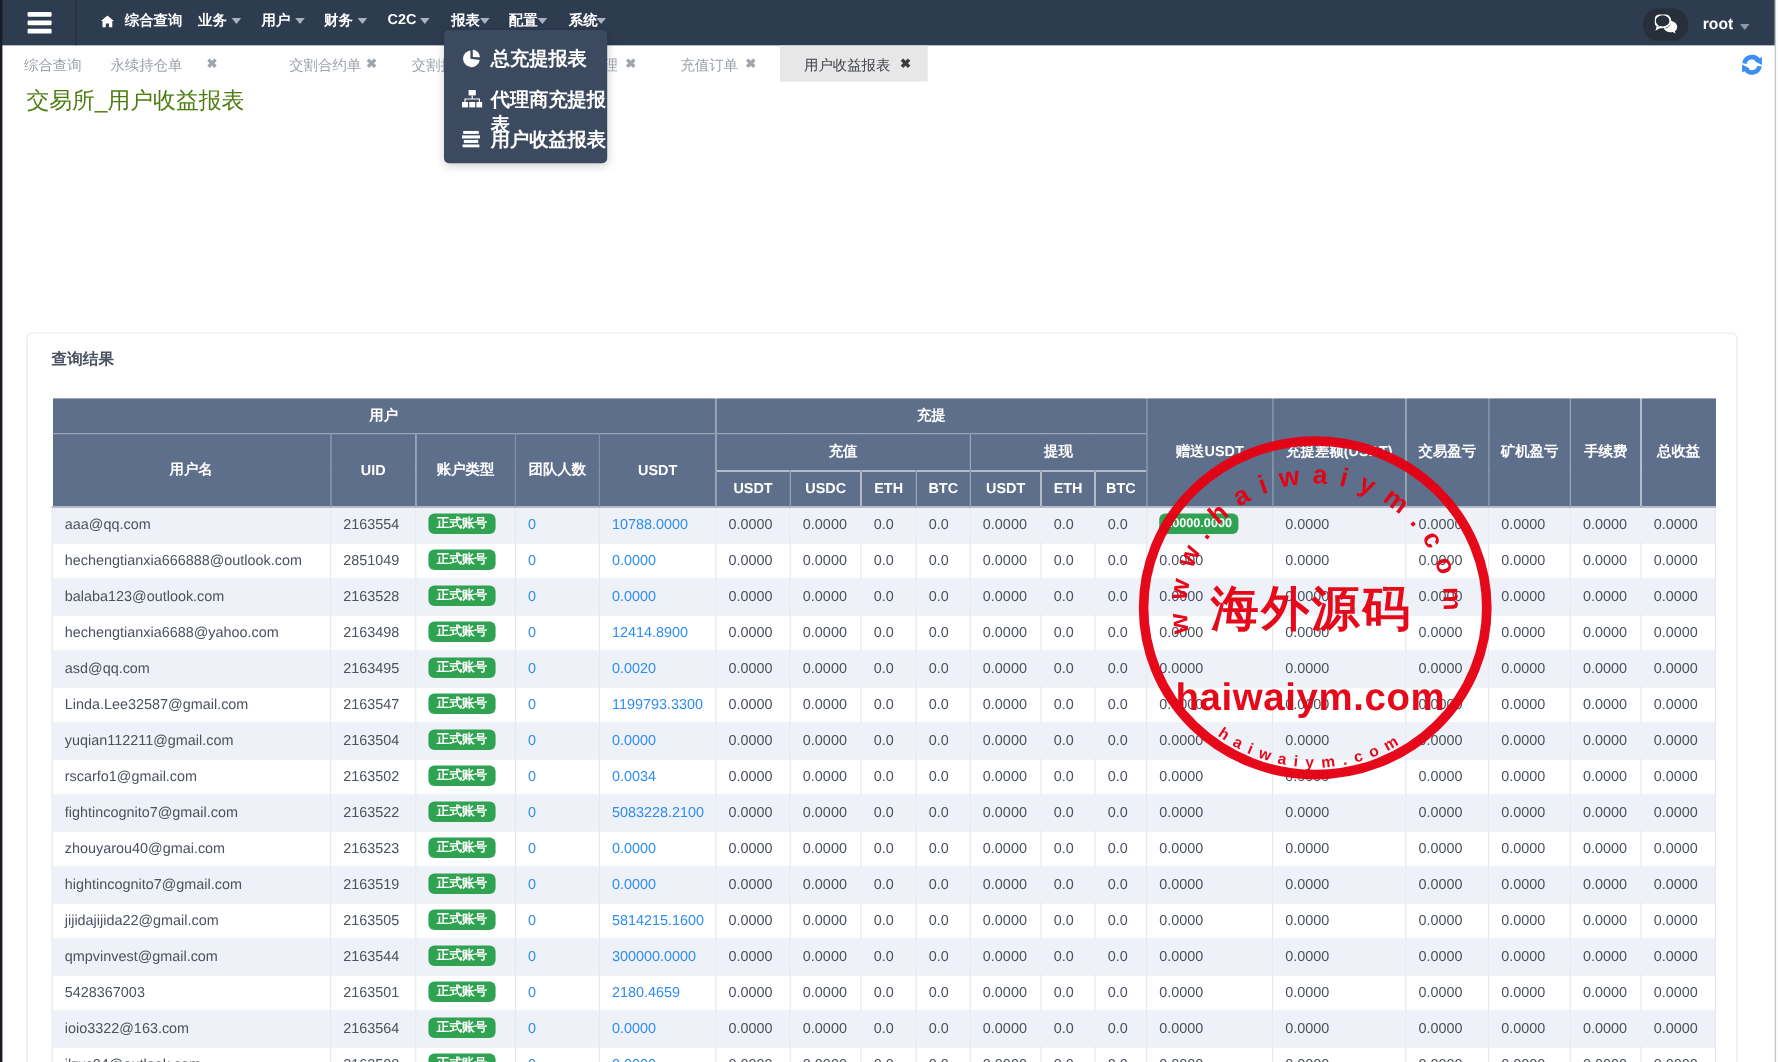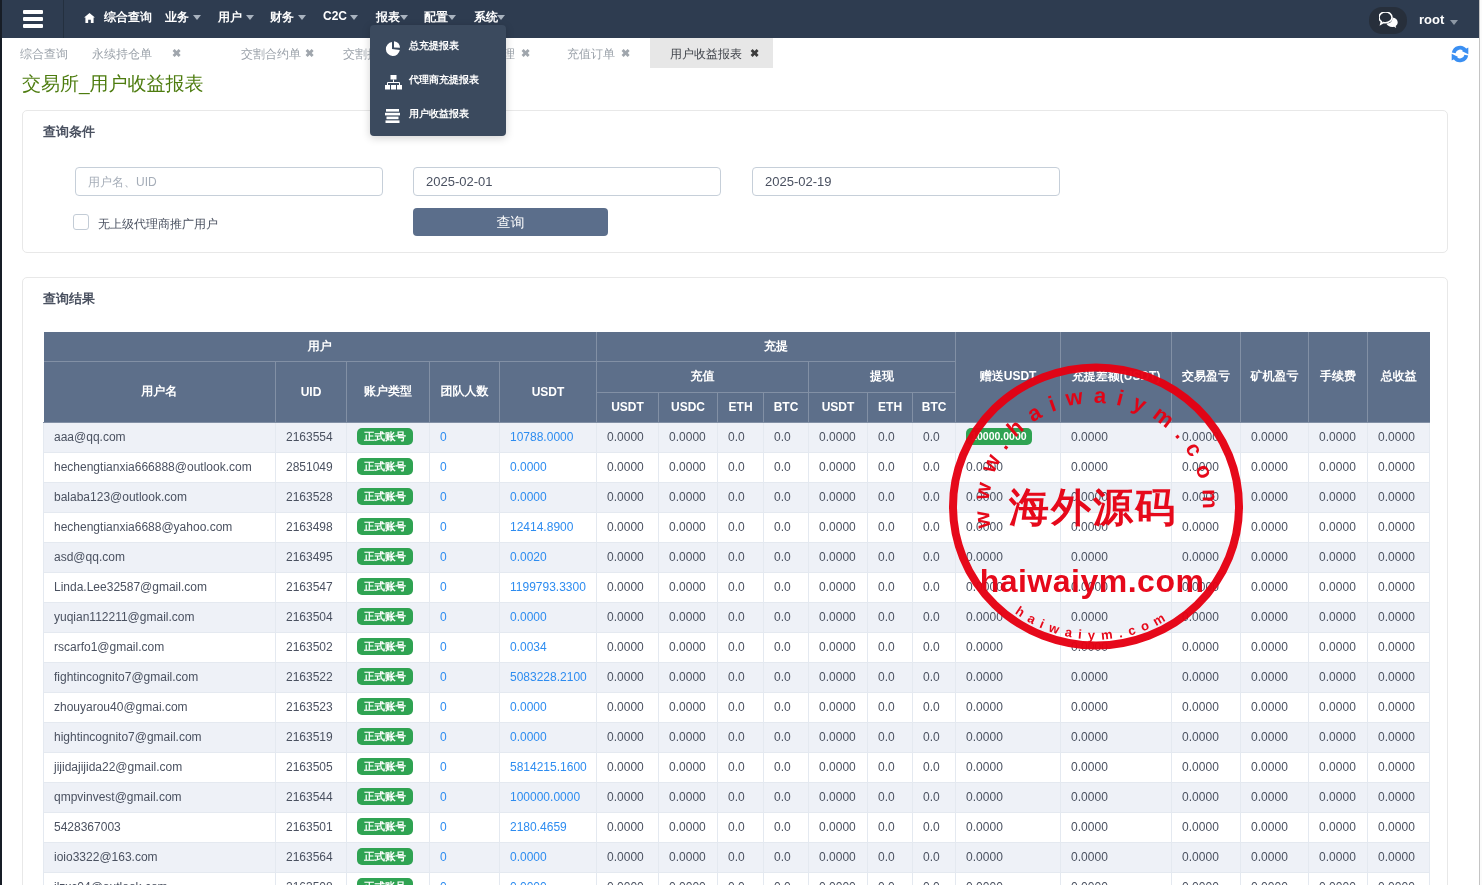--- a/index.html
+++ b/index.html
@@ -42,21 +42,21 @@
 tr.hr2 th{height:31px;}
 tr.hr3 th{height:30px;}
 th.last{border-right:none;}
 td{border:1px solid #e4e9f0;height:30px;padding:0 0 0 10px;overflow:hidden;white-space:nowrap;background:#fff;}
 tr.odd td{background:#eef1f7;}
 .lk{color:#2d8cf0;}
 .badge{display:inline-block;position:relative;top:-1px;background:#2fa352;color:#fff;font-weight:bold;font-size:10.5px;height:17px;line-height:17px;padding:0 7px;border-radius:5px;vertical-align:middle;}
 .mbadge{display:inline-block;position:relative;top:-1px;background:#2fa352;color:#fff;font-weight:bold;font-size:10.5px;height:17px;line-height:17px;padding:0 5px;border-radius:5px;vertical-align:middle;}
 
 #dropdown{position:absolute;left:370px;top:25px;width:136px;height:111px;background:#3b4a5e;border-radius:4px;box-shadow:0 2px 8px rgba(0,0,0,0.18);z-index:50;}
-.ditem{position:absolute;left:0;width:136px;height:34px;color:#fff;font-size:10px;font-weight:bold;}
+.ditem{position:absolute;left:0;width:136px;height:34px;color:#fff;font-size:16px;font-weight:bold;}
 .ditem .dtx{position:absolute;left:39px;top:9px;}
 .ditem svg{position:absolute;left:15px;top:11px;}
 
 #leftstrip{position:absolute;left:0;top:0;width:2px;height:885px;background:#171d26;z-index:60;}
 #rightline{position:absolute;left:1479px;top:0;width:1px;height:885px;background:#c4c4c4;z-index:60;}
 #rightpane{position:absolute;left:1480px;top:0;width:2px;height:885px;background:#fbfbfb;z-index:60;}
 #refresh{position:absolute;left:1451px;top:45px;z-index:5;}
 #stamp{position:absolute;left:936px;top:346px;z-index:100;}
 </style>
 </head>
@@ -118,29 +118,20 @@
     <g stroke="#3a8ff2" stroke-width="3.8" fill="none">
       <path d="M2.7 7.9 A 6.4 6.4 0 0 1 14.2 5.3"></path>
       <path d="M15.3 10.1 A 6.4 6.4 0 0 1 3.8 12.7"></path>
     </g>
     <path d="M17.3 2.6 L17.3 9.2 L10.8 5.9 Z" fill="#3a8ff2"></path>
     <path d="M0.7 15.4 L0.7 8.8 L7.2 12.1 Z" fill="#3a8ff2"></path>
   </svg>
 
   <h1 id="pagetitle">交易所_用户收益报表</h1>
 
-  <div class="panel" id="panel1">
-    <div class="ptitle">查询条件</div>
-    <div class="inp" style="left:52px"><span class="ph">用户名、UID</span></div>
-    <div class="inp" style="left:390px">2025-02-01</div>
-    <div class="inp" style="left:729px">2025-02-19</div>
-    <div id="cbox"></div>
-    <div id="cblabel">无上级代理商推广用户</div>
-    <div id="qbtn">查询</div>
-  </div>
 
   <div class="panel" id="panel2">
     <div class="ptitle">查询结果</div>
     <div id="tblwrap">
       <table>
         <colgroup>
           <col style="width:232px">
             <col style="width:71px">
             <col style="width:83px">
             <col style="width:70px">
@@ -428,21 +419,21 @@
               <td>0.0000</td>
               <td>0.0000</td>
               <td>0.0000</td>
               <td>0.0000</td>
 </tr>
 <tr class="odd">
 <td>qmpvinvest@gmail.com</td>
               <td>2163544</td>
               <td><span class="badge">正式账号</span></td>
               <td><span class="lk">0</span></td>
-              <td><span class="lk">100000.0000</span></td>
+              <td><span class="lk">300000.0000</span></td>
 <td>0.0000</td>
               <td>0.0000</td>
               <td>0.0</td>
               <td>0.0</td>
               <td>0.0000</td>
               <td>0.0</td>
               <td>0.0</td>
 <td>0.0000</td>
               <td>0.0000</td>
               <td>0.0000</td>

